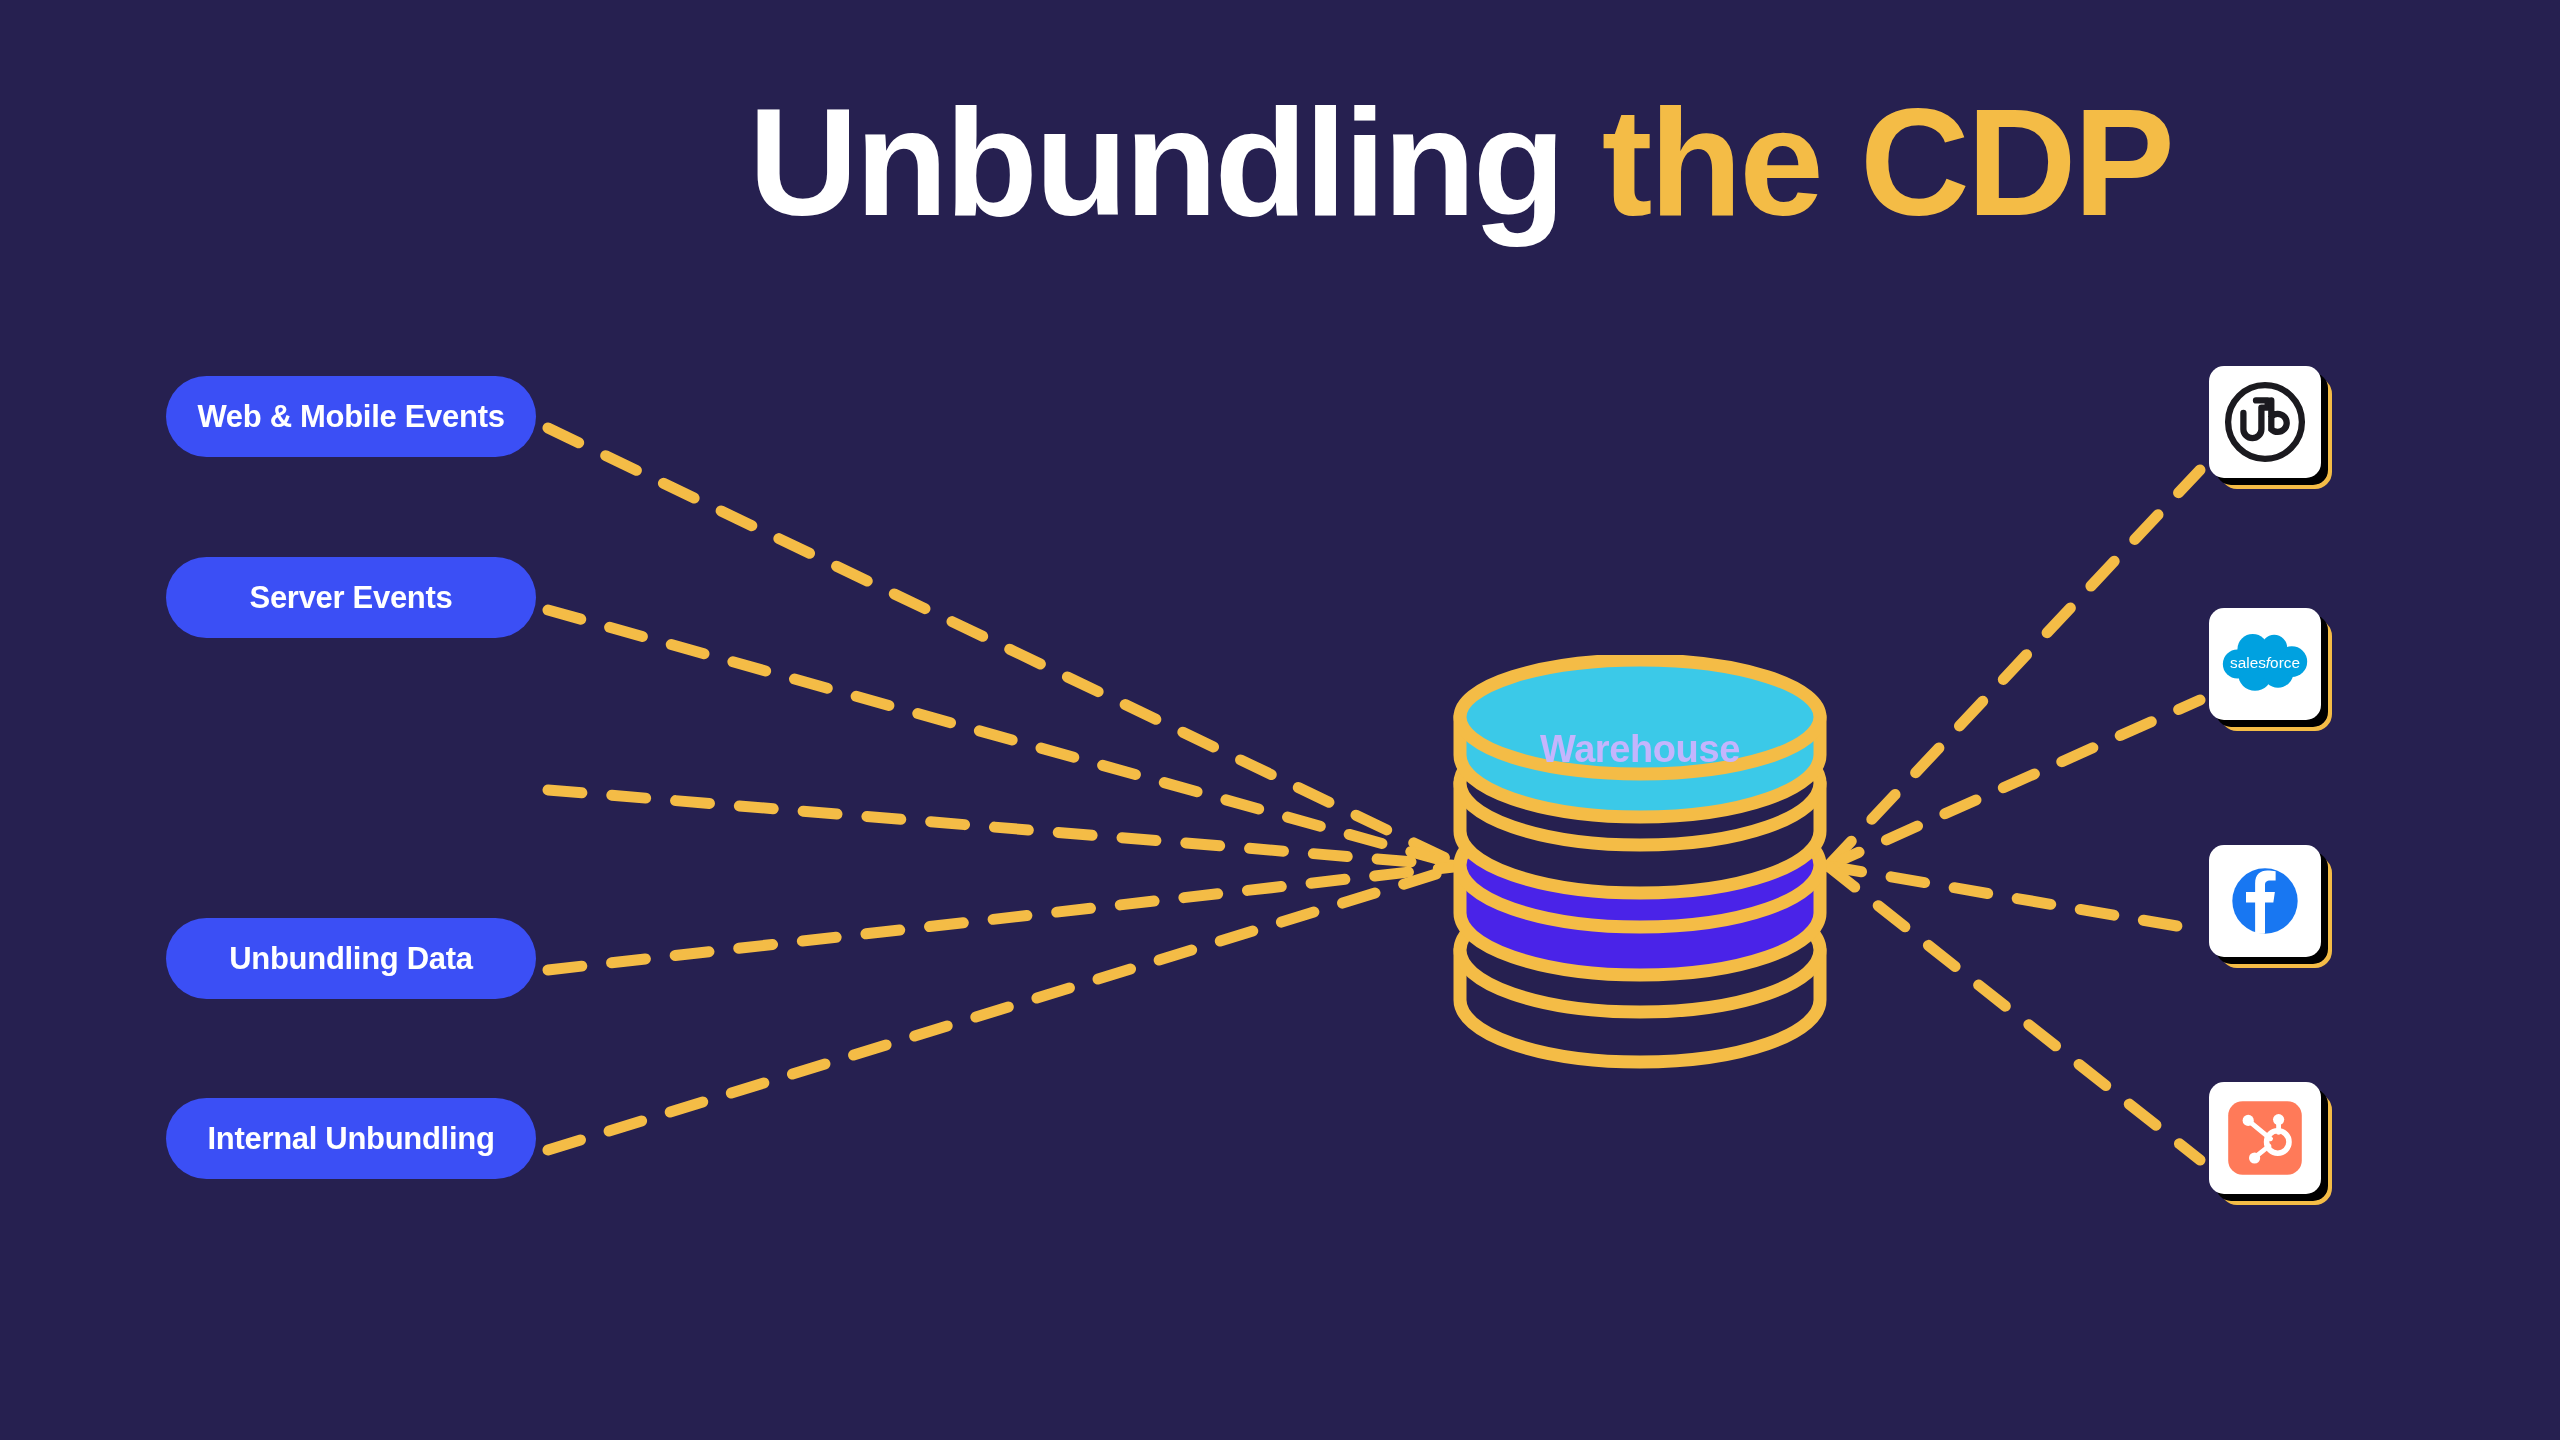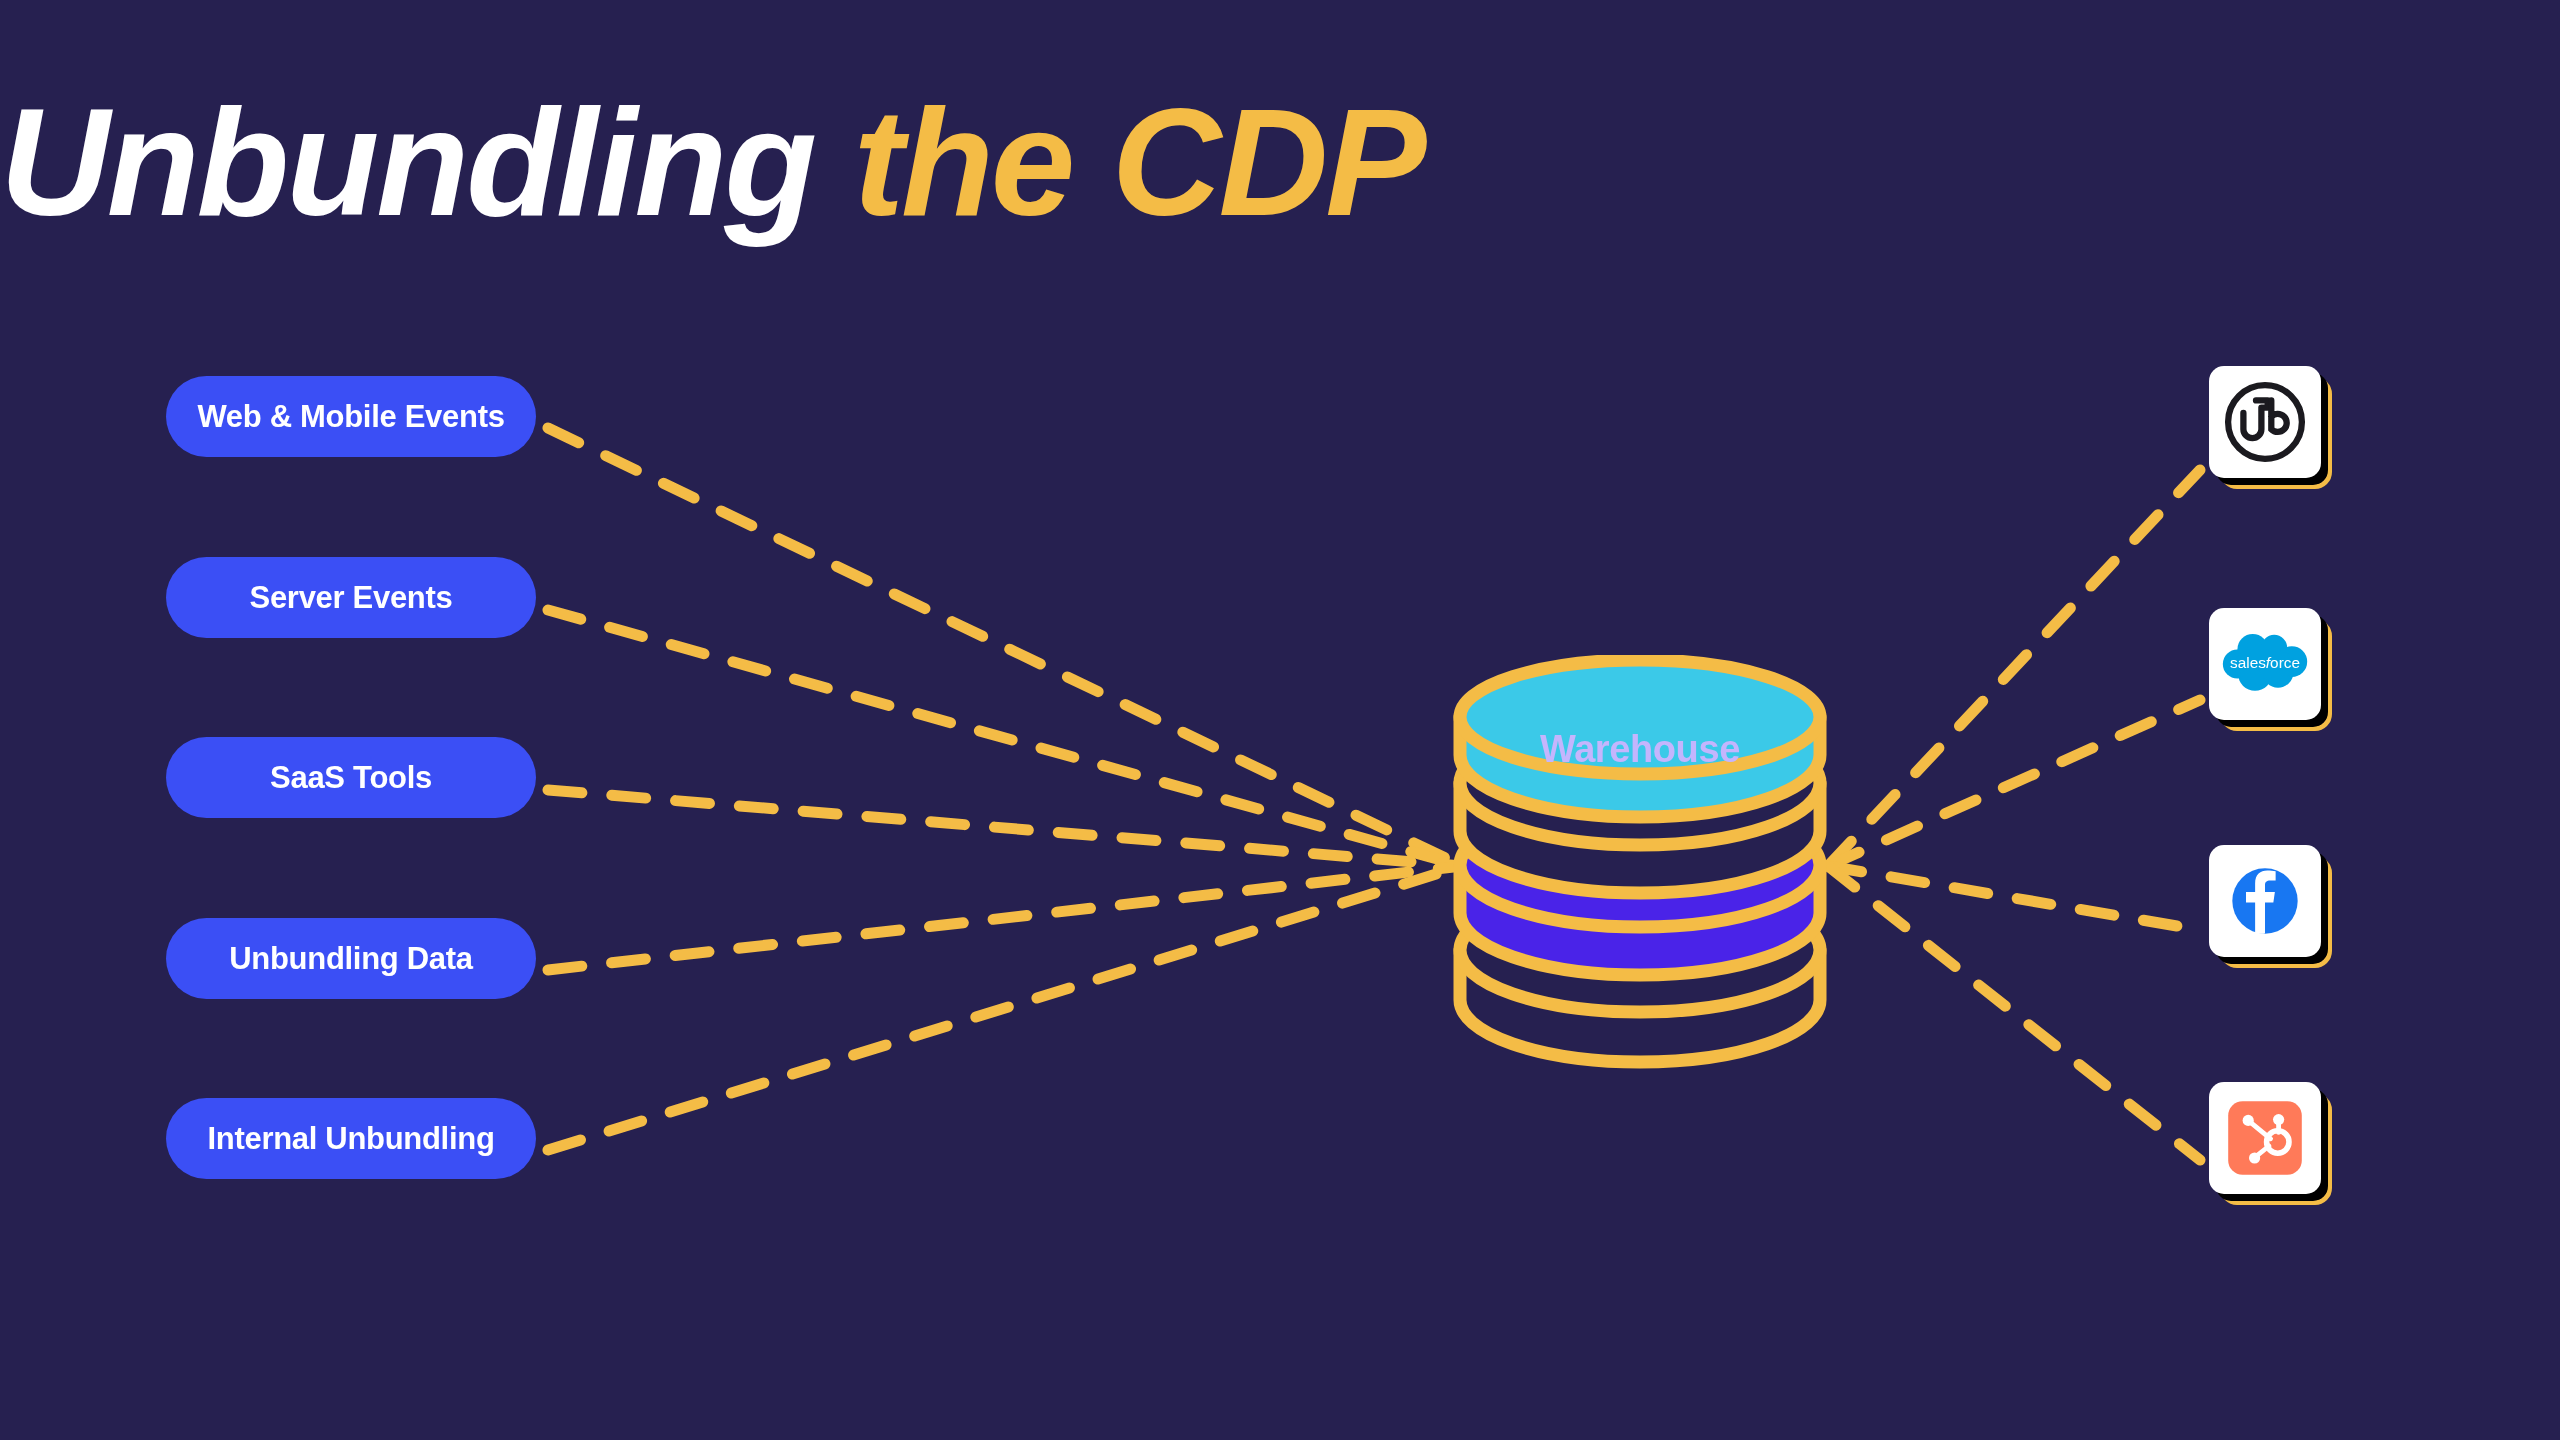--- a/index.html
+++ b/index.html
@@ -15,27 +15,26 @@
     overflow: hidden;
     font-family: "Liberation Sans", sans-serif;
   }
 
   
   #title {
     position: absolute;
     left: 0;
     top: 86px;
     width: 2172px;
-    text-align: left;
+    text-align: right;
     font-size: 152px;
     font-weight: 700;
     letter-spacing: -3px;
     line-height: 1;
     white-space: nowrap;
-    font-style: italic;
   }
   #title .part-white { color: #FFFFFF; }
   #title .part-gold  { color: #F4BC46; }
 
   
   #links {
     position: absolute;
     left: 0;
     top: 0;
     width: 2560px;
@@ -152,23 +151,20 @@
     <path class="link-line" d="M1828,866 L2200,930"></path>
     <path class="link-line" d="M1828,866 L2200,1160"></path>
   </svg>
 
   <div class="pill" style="top:557px">
     <span>Server Events</span>
   </div>
   <div class="pill" style="top:376px">
     <span>Web &amp; Mobile Events</span>
   </div>
-  <div class="pill" style="top:737px">
-    <span>SaaS Tools</span>
-  </div>
   <div class="pill" style="top:918px">
     <span>Unbundling Data</span>
   </div>
   <div class="pill" style="top:1098px">
     <span>Internal Unbundling</span>
   </div>
 
   <svg id="warehouse" viewBox="0 0 400 420">
 
     <path d="M20,295 L20,345 A180,62 0 0 0 380,345 L380,295 Z" fill="#262050" stroke="#F4BC46" stroke-width="13" stroke-linejoin="round"></path>

